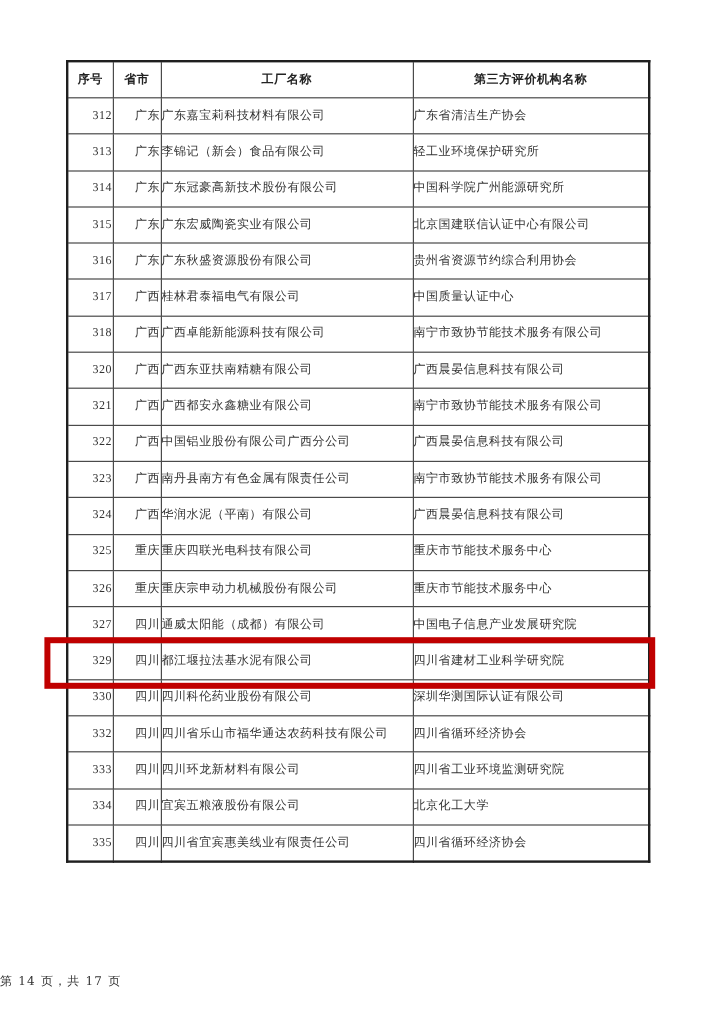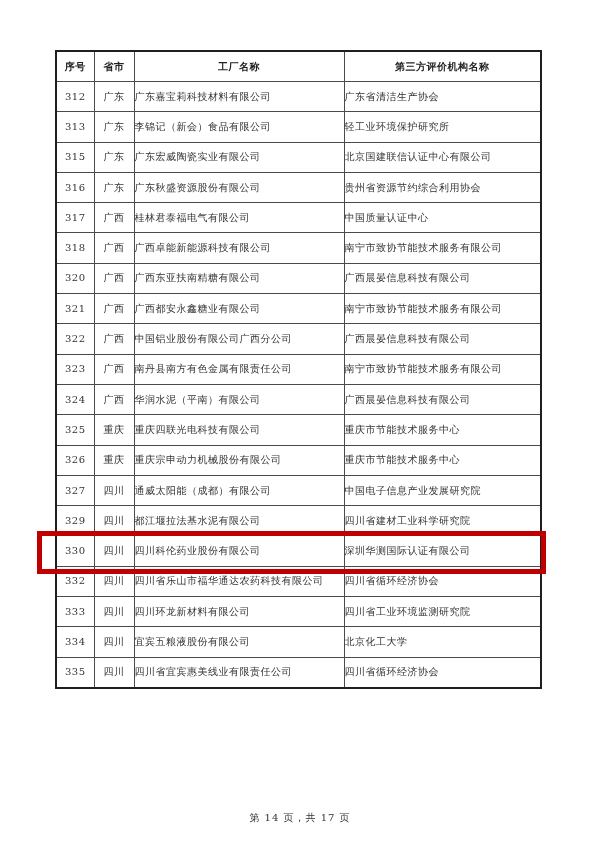--- a/index.html
+++ b/index.html
@@ -39,35 +39,35 @@
   table.doc-table th {
     height: 29px;
     font-weight: bold;
     text-align: center;
     color: #222222;
   }
   table.doc-table td {
     height: 29.3px;
     color: #333333;
   }
-  td.c-center { text-align: center; }
+  td.c-center { text-align: right; font-family: Liberation Serif, serif; }
   td.c-left   { text-align: left; padding-left: 7px; padding-right: 4px; }
   .highlight-box {
     position: absolute;
     border: 5px solid #c00000;
     background: transparent;
     pointer-events: none;
     box-sizing: border-box;
   }
   .page-footer {
     position: absolute;
     left: 0;
     top: 811px;
     width: 100%;
-    text-align: center;
+    text-align: left;
     font-size: 10px;
     letter-spacing: 1px;
     color: #333333;
   }
 </style>
 </head>
 <body>
 
 <div class="page">
 
@@ -93,20 +93,26 @@
           <td class="c-left">广东嘉宝莉科技材料有限公司</td>
           <td class="c-left">广东省清洁生产协会</td>
         </tr>
         <tr>
           <td class="c-center">313</td>
           <td class="c-center">广东</td>
           <td class="c-left">李锦记（新会）食品有限公司</td>
           <td class="c-left">轻工业环境保护研究所</td>
         </tr>
         <tr>
+          <td class="c-center">314</td>
+          <td class="c-center">广东</td>
+          <td class="c-left">广东冠豪高新技术股份有限公司</td>
+          <td class="c-left">中国科学院广州能源研究所</td>
+        </tr>
+        <tr>
           <td class="c-center">315</td>
           <td class="c-center">广东</td>
           <td class="c-left">广东宏威陶瓷实业有限公司</td>
           <td class="c-left">北京国建联信认证中心有限公司</td>
         </tr>
         <tr>
           <td class="c-center">316</td>
           <td class="c-center">广东</td>
           <td class="c-left">广东秋盛资源股份有限公司</td>
           <td class="c-left">贵州省资源节约综合利用协会</td>

